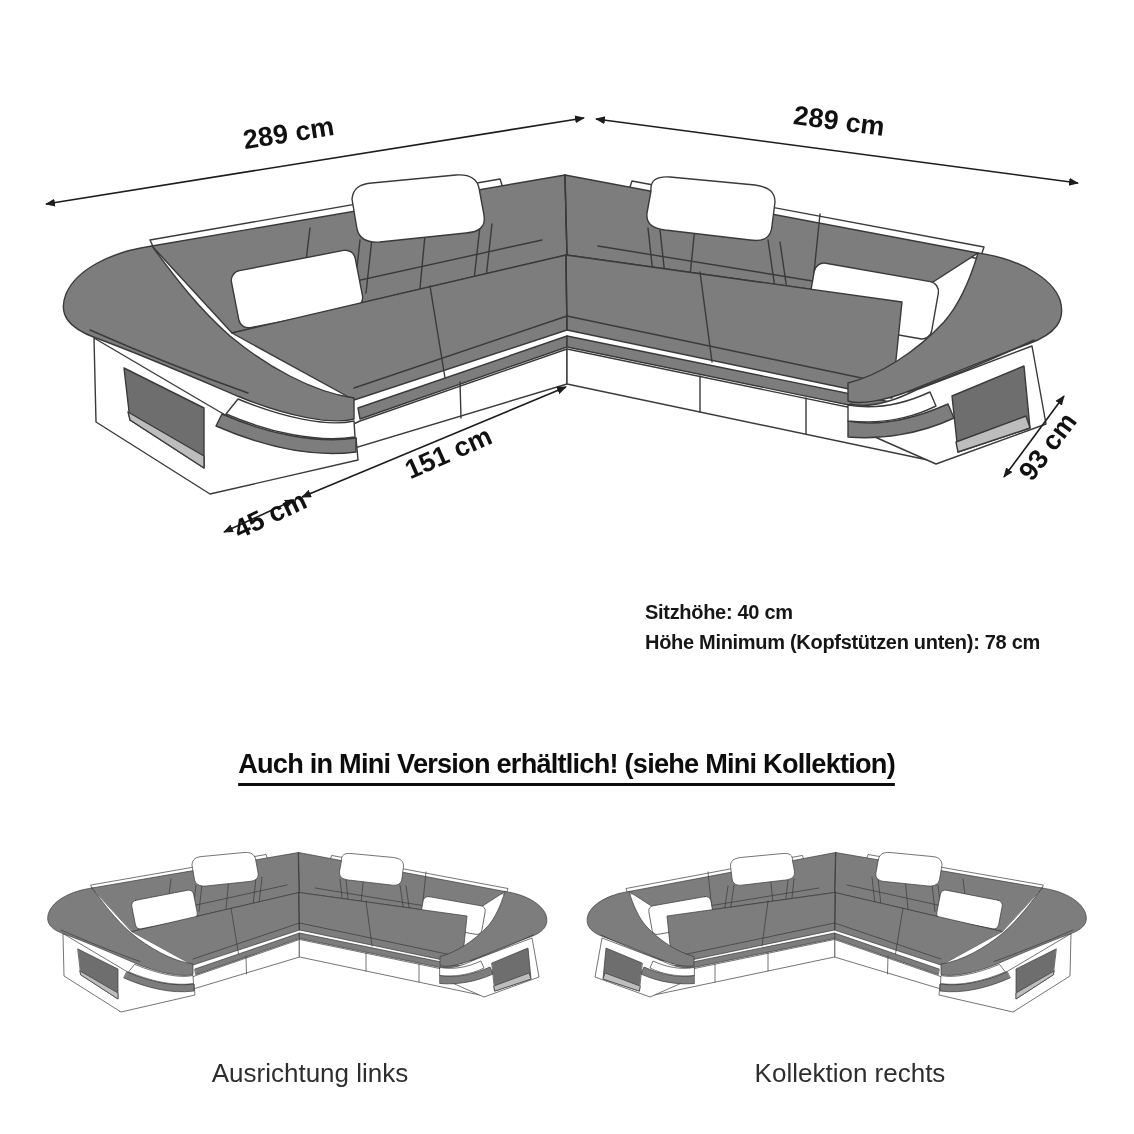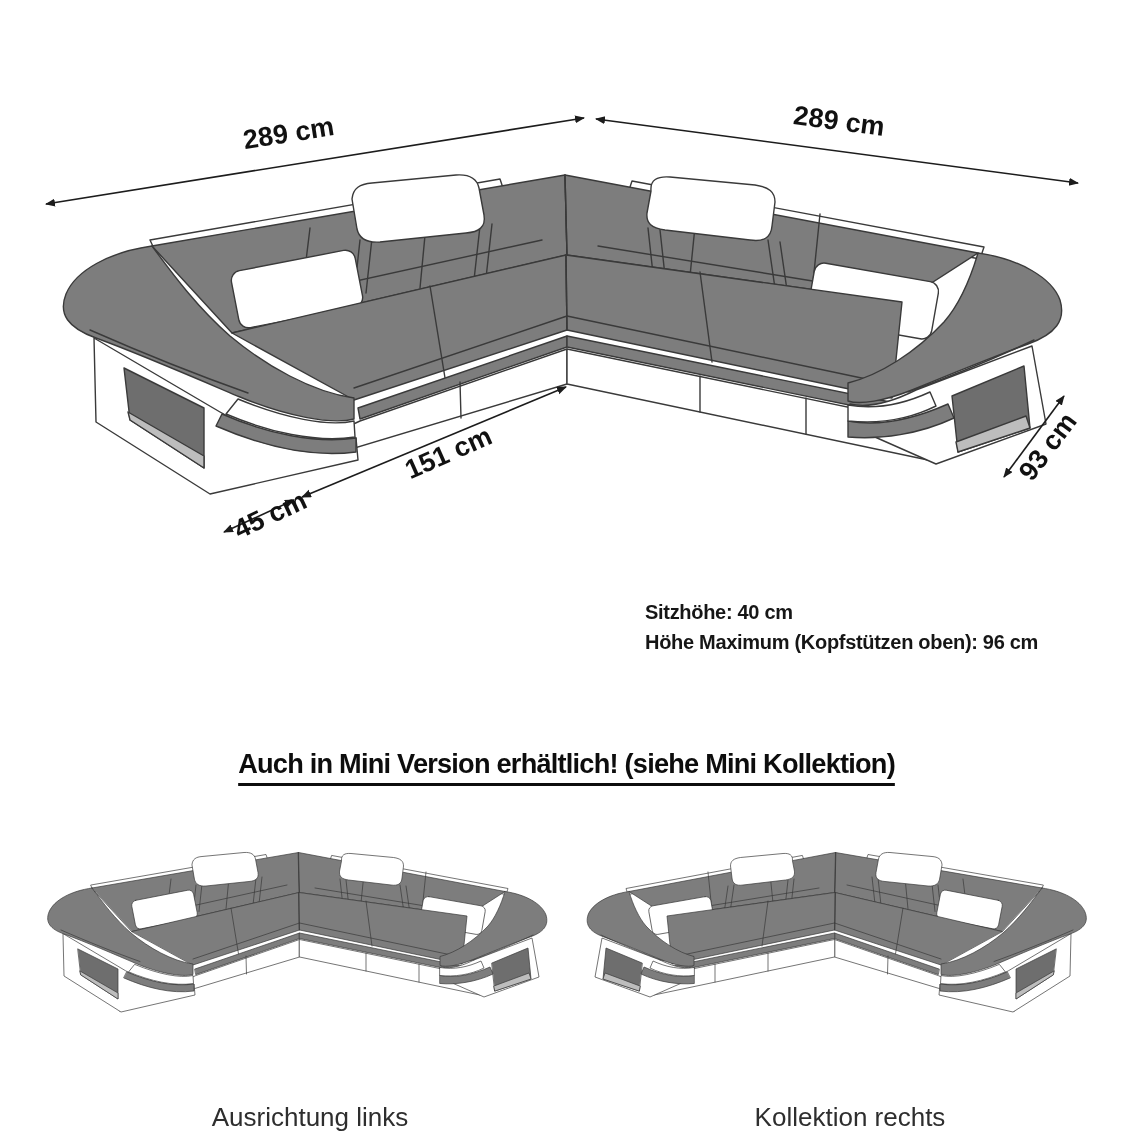--- a/index.html
+++ b/index.html
@@ -14,21 +14,21 @@
     font-size:20px;font-weight:700;line-height:30px;color:#161616;
     letter-spacing:-0.3px;white-space:nowrap;
   }
   .mini-heading-row{position:absolute;left:0;top:748px;width:1134px;text-align:center;}
   .mini-heading{
     display:inline-block;font-size:28px;font-weight:700;letter-spacing:-0.8px;
     color:#0d0d0d;border-bottom:3px solid #0d0d0d;padding-bottom:3px;
     transform:scaleX(0.97);transform-origin:center;white-space:nowrap;
   }
   .mini-row{position:absolute;left:0;top:845px;width:1134px;height:200px;}
-  .caption{position:absolute;top:1058px;font-size:26px;font-weight:400;color:#2e2e2e;text-align:center;white-space:nowrap;margin-top:44px;}
+  .caption{position:absolute;top:1058px;font-size:26px;font-weight:400;color:#2e2e2e;text-align:center;white-space:nowrap;}
   .caption.left{left:100px;width:420px;}
   .caption.right{left:640px;width:420px;}
   svg{display:block;}
 </style>
 </head>
 <body>
 
 <svg width="0" height="0" style="position:absolute" aria-hidden="true">
   <defs>
     <marker id="ah" markerWidth="12" markerHeight="10" refX="9" refY="4" orient="auto-start-reverse" markerUnits="userSpaceOnUse">
@@ -118,21 +118,21 @@
     <text class="dim-label" transform="translate(290,142) rotate(-9)">289 cm</text>
     <text class="dim-label" transform="translate(838,130) rotate(7.5)">289 cm</text>
     <text class="dim-label" transform="translate(452,461) rotate(-24)">151 cm</text>
     <text class="dim-label" transform="translate(274,523) rotate(-25)">45 cm</text>
     <text class="dim-label" transform="translate(1055,452) rotate(-53)">93 cm</text>
   </g>
 </svg>
 
 <div class="specs">
   <div>Sitzhöhe: 40 cm</div>
-  <div>Höhe Maximum (Kopfstützen oben): 96 cm</div>
+  <div>Höhe Minimum (Kopfstützen unten): 78 cm</div>
 </div>
 
 <div class="mini-heading-row">
   <span class="mini-heading">Auch in Mini Version erhältlich! (siehe Mini Kollektion)</span>
 </div>
 
 <svg class="mini-row" viewBox="0 0 1134 200">
   <use href="#sofa-shape" transform="translate(16,-80) scale(0.5)"></use>
   <use href="#sofa-shape" transform="translate(1118,-80) scale(-0.5,0.5)"></use>
 </svg>

